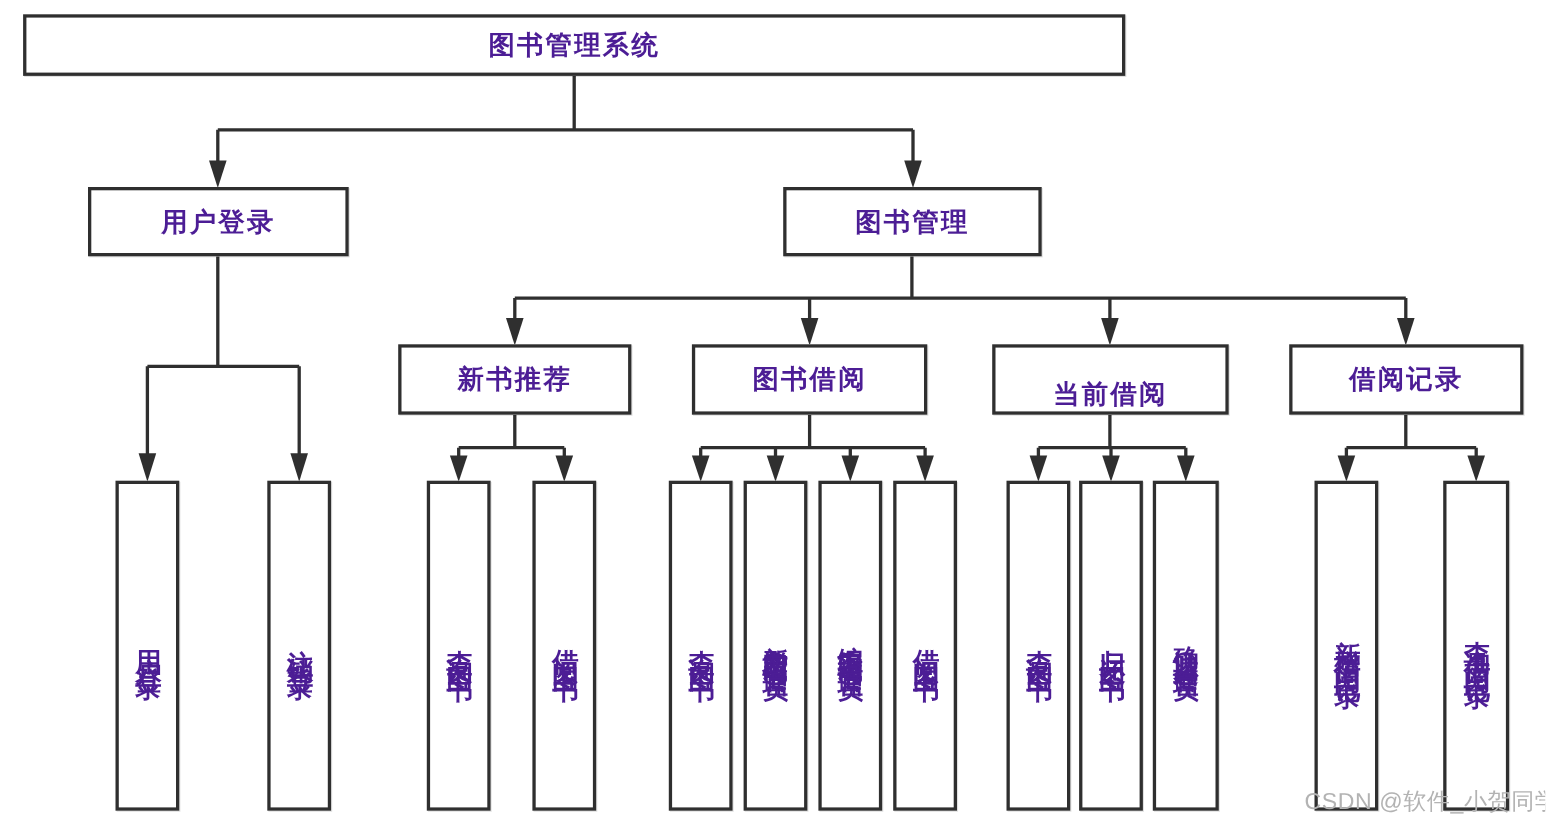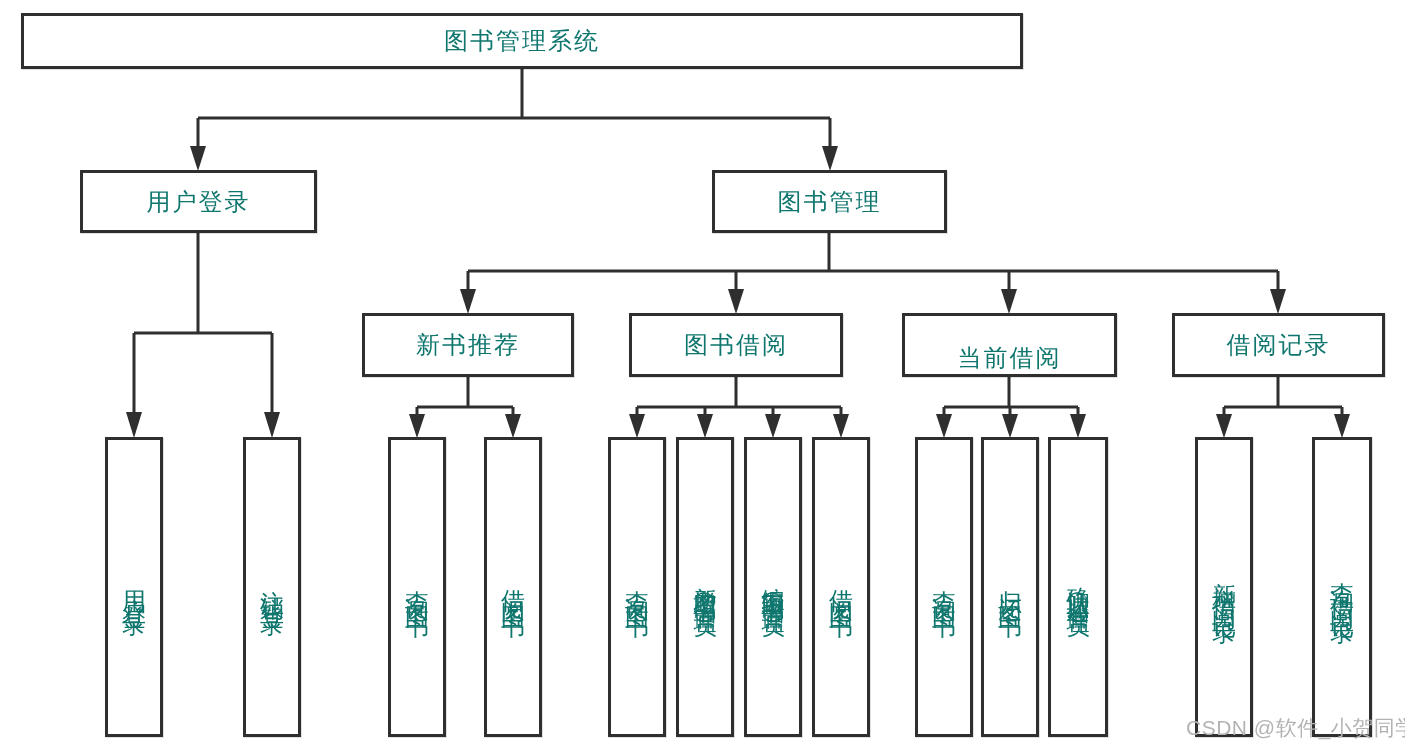--- a/index.html
+++ b/index.html
@@ -18,22 +18,23 @@
     pointer-events: none;
   }
   .node {
     position: absolute;
     box-sizing: border-box;
     background: #ffffff;
     border: 3px solid #2f2f2f;
     display: flex;
     align-items: center;
     justify-content: center;
-    color: #0f766e;
+    color: #4c1d95;
     box-shadow: 1px 1px 0 rgba(0,0,0,0.12);
+    font-weight: bold;
   }
   .hnode span {
     font-size: 24px;
     letter-spacing: 2px;
     white-space: nowrap;
   }
   .vnode span {
     writing-mode: vertical-rl;
     font-size: 24px;
     letter-spacing: 8px;

